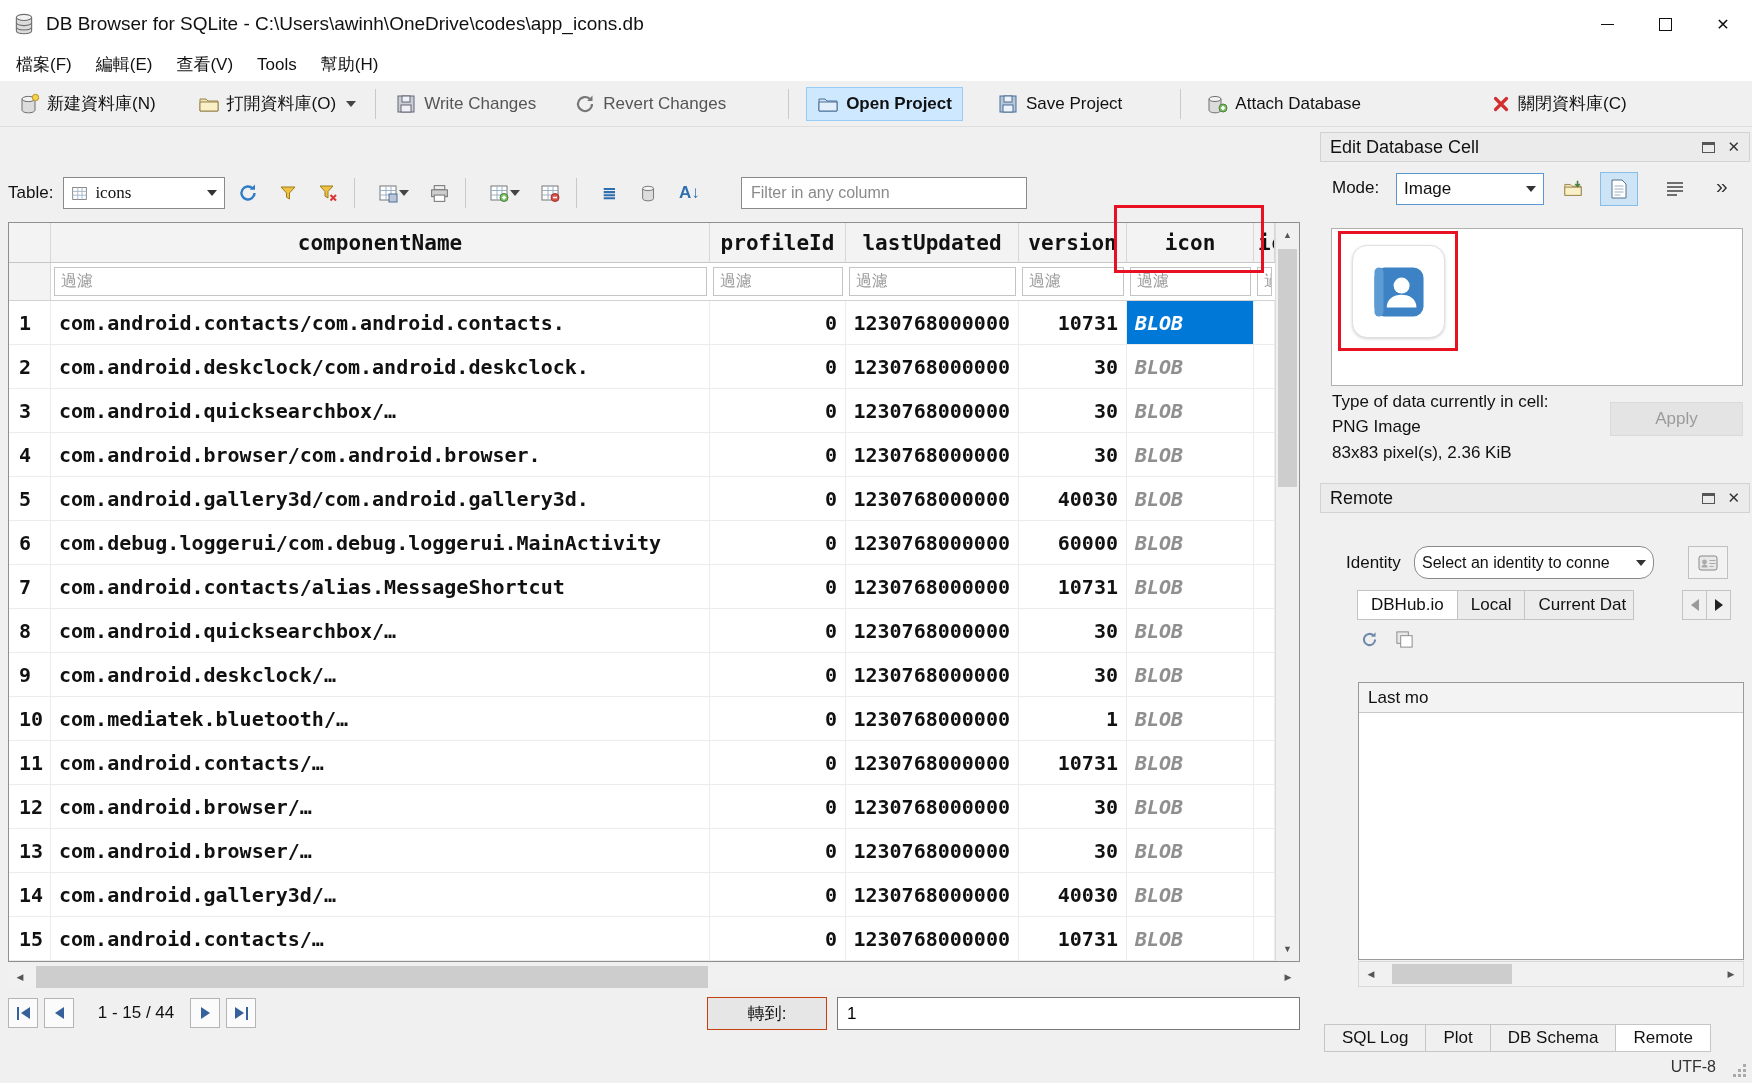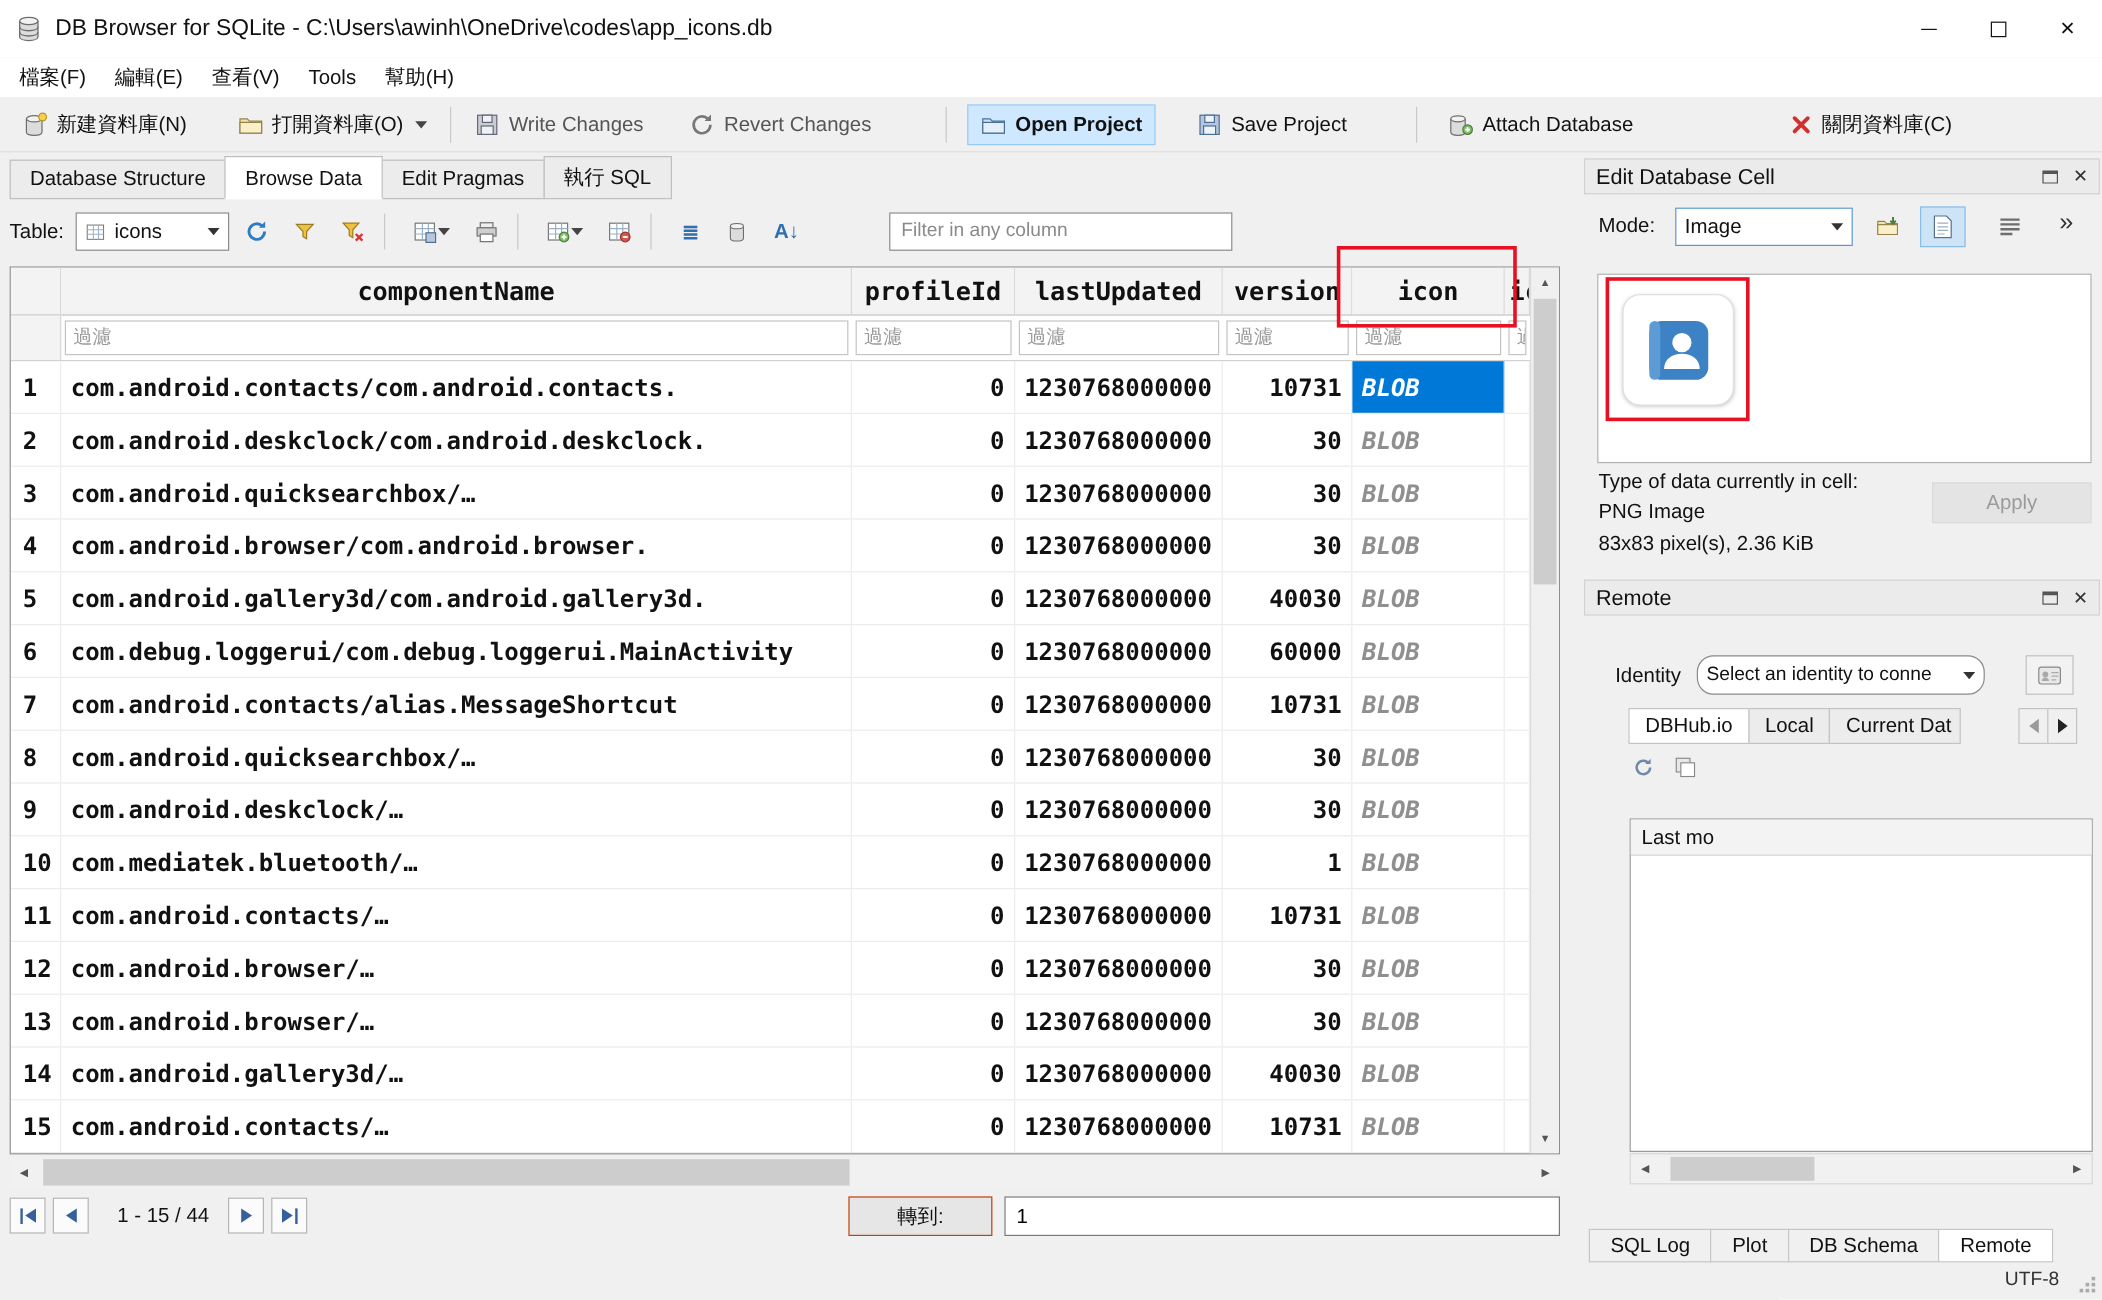--- a/index.html
+++ b/index.html
@@ -31,21 +31,21 @@
 
   
   .main-tabs { position:absolute; top:133px; left:8px; height:33px; display:flex; align-items:flex-end; }
   .mtab { padding:5px 16px 6px; font-size:17px; background:#ececec; border:1px solid #bfbfbf; margin-right:-1px; white-space:nowrap; }
   .mtab.active { background:#fff; border-bottom:1px solid #fff; padding-top:8px; position:relative; z-index:2; }
 
   
   .browse-bar { position:absolute; top:170px; left:8px; width:1300px; height:46px; display:flex; align-items:center; }
   .bb-label { font-size:17px; margin-right:10px; }
   .combo { height:32px; background:#fff; border:1px solid #8a8a8a; display:flex; align-items:center; padding:0 7px; font-size:17px; gap:7px; white-space:nowrap; overflow:hidden; }
-  .table-combo { width:128px; }
+  .table-combo { width:162px;font-family:Liberation Serif, serif; }
   .combo-arrow { margin-left:auto; width:0; height:0; border-left:5px solid transparent; border-right:5px solid transparent; border-top:6px solid #333; flex:none; }
   .ibtn { width:34px; height:34px; display:flex; align-items:center; justify-content:center; margin-left:6px; flex:none; }
   .ibtn .dd { margin-left:1px; }
   .glyph-icon { font-size:17px; color:#555; font-weight:bold; }
   .filter-input { position:absolute; left:733px; top:7px; width:286px; height:32px; border:1px solid #8a8a8a; font-size:16px; padding:0 9px; font-family:"Liberation Sans",sans-serif; color:#222; background:#fff; }
   .filter-input::placeholder { color:#8a8a8a; }
 
   
   .grid { position:absolute; left:8px; top:222px; width:1292px; height:740px; background:#fff; border:1px solid #8f8f8f; }
   .grid-inner { position:absolute; top:0; left:0; right:24px; bottom:0; overflow:hidden; }
@@ -249,26 +249,20 @@
     <div class="tbtn" style="margin-left:110px;">
       <span class="ticon">
         <svg width="20" height="20" viewBox="0 0 20 20">
             <path d="M4.5 4.5L15.5 15.5M15.5 4.5L4.5 15.5" stroke="#d32f2f" stroke-width="3.2" stroke-linecap="round"></path>
           </svg>
       </span>
       <span>關閉資料庫(C)</span>
     </div>
   </div>
 
-  <div class="main-tabs">
-    <div class="mtab">Database Structure</div>
-    <div class="mtab active">Browse Data</div>
-    <div class="mtab">Edit Pragmas</div>
-    <div class="mtab">執行 SQL</div>
-  </div>
 
   <div class="browse-bar">
     <span class="bb-label">Table:</span>
     <div class="combo table-combo">
       <span class="ticon">
         <svg width="17" height="17" viewBox="0 0 20 20">
             <rect x="2" y="3" width="16" height="14" fill="#fff" stroke="#777"></rect>
             <path d="M2 7.5h16M2 12h16M8 3v14M13 3v14" stroke="#9ab0c4"></path>
           </svg>
       </span>

